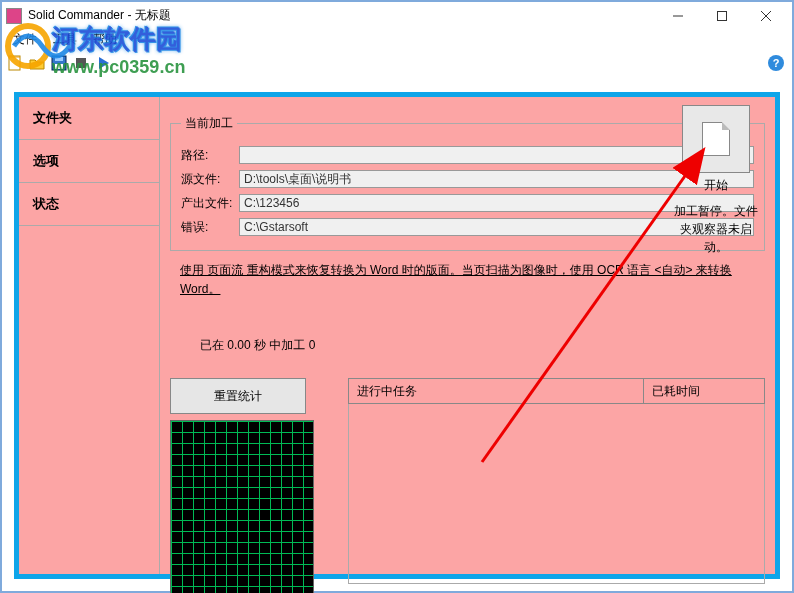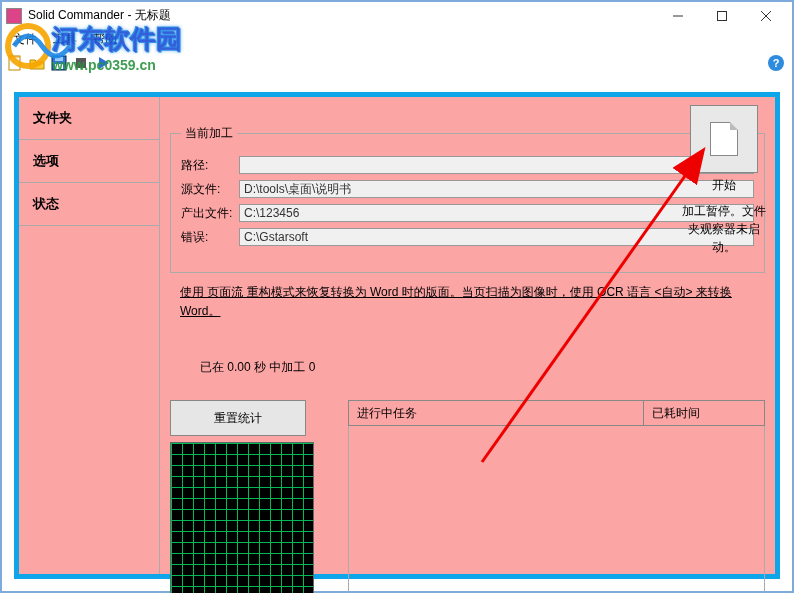--- a/index.html
+++ b/index.html
@@ -89,22 +89,22 @@
   font-weight: bold;
 }
 .main {
   flex: 1;
   border-left: 1px solid #aaa;
   padding: 8px 10px;
   position: relative;
 }
 .group-box {
   border: 1px solid #aaa;
-  padding: 14px 10px 20px 10px;
-  margin-top: 20px;
+  padding: 14px 10px 8px 10px;
+  margin-top: 10px;
 }
 .field-row {
   display: flex;
   align-items: center;
   margin-bottom: 6px;
 }
 .field-label {
   width: 58px;
   text-align: left;
 }
@@ -117,21 +117,21 @@
   font-size: 12px;
   color: #333;
 }
 .desc-text {
   margin: 10px 10px 4px 10px;
   line-height: 1.6;
   text-decoration: underline;
 }
 .start-panel {
   position: absolute;
-  right: 6px; top: 8px;
+  right: 14px; top: 8px;
   width: 90px;
   text-align: center;
 }
 .start-btn {
   width: 68px; height: 68px;
   border: 1px solid #888;
   background: #e8e8e8;
   display: flex;
   flex-direction: column;
   align-items: center;
@@ -195,21 +195,21 @@
   pointer-events: none;
   opacity: 0.9;
 }
 .watermark .wm-text {
   font-size: 26px;
   font-weight: bold;
   white-space: nowrap;
 }
 .wm-url {
   color: #2a9440;
-  font-size: 14px;
+  font-size: 18px;
   font-weight: bold;
 }
 .arrow {
   position: absolute;
   pointer-events: none;
   z-index: 50;
 }
 fieldset { border: 1px solid #aaa; }
 legend { padding: 0 4px; }
 </style>

